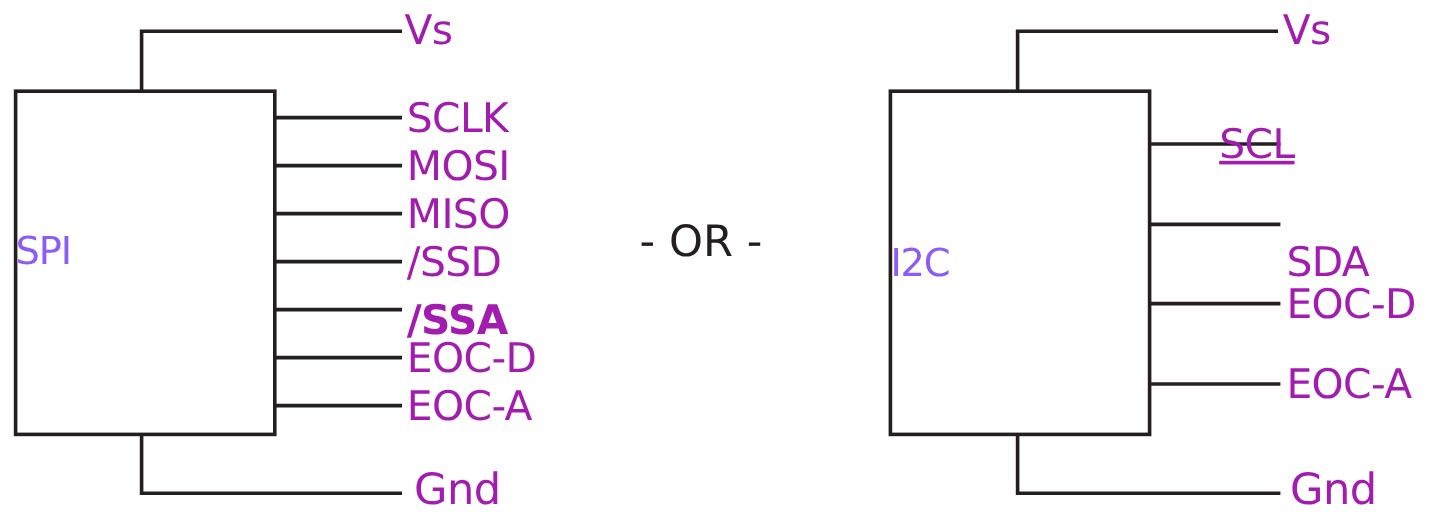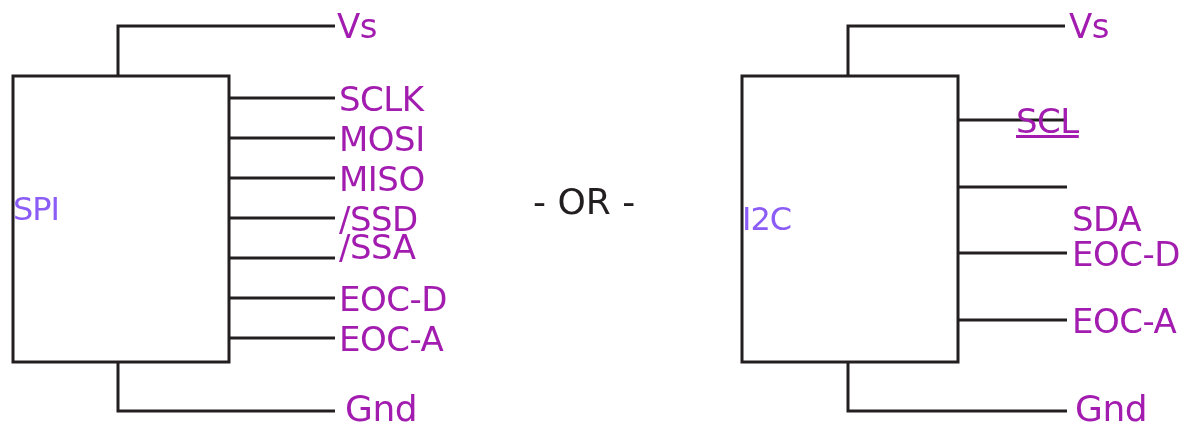--- a/index.html
+++ b/index.html
@@ -39,21 +39,21 @@
     <line x1="958" y1="320" x2="1067" y2="320"></line>
   </g>
 </svg>
 
 <div class="chip-name" style="left:13px; width:216px; top:193px;">SPI</div>
 <div class="label" style="left:337px; top:9px;">Vs</div>
 <div class="label" style="left:339px; top:82px;">SCLK</div>
 <div class="label" style="left:339px; top:122px;">MOSI</div>
 <div class="label" style="left:339px; top:162px;">MISO</div>
 <div class="label" style="left:339px; top:202px;text-align:center;">/SSD</div>
-<div class="label" style="left:339px; top:230px;">/SSA</div>
+<div class="label" style="left:339px; top:250px;font-weight:bold;">/SSA</div>
 <div class="label" style="left:339px; top:282px;">EOC-D</div>
 <div class="label" style="left:339px; top:322px;">EOC-A</div>
 <div class="label" style="left:345px; top:391px; font-size:36px;">Gnd</div>
 
 <div class="or-text" style="left:533px; top:184px;">- OR -</div>
 
 <div class="chip-name" style="left:742px; width:216px; top:203px;">I2C</div>
 <div class="label" style="left:1069px; top:9px;">Vs</div>
 <div class="label" style="left:1016px; top:104px;text-decoration:underline;">SCL</div>
 <div class="label" style="left:1072px; top:171px;margin-top:31px;">SDA</div>

